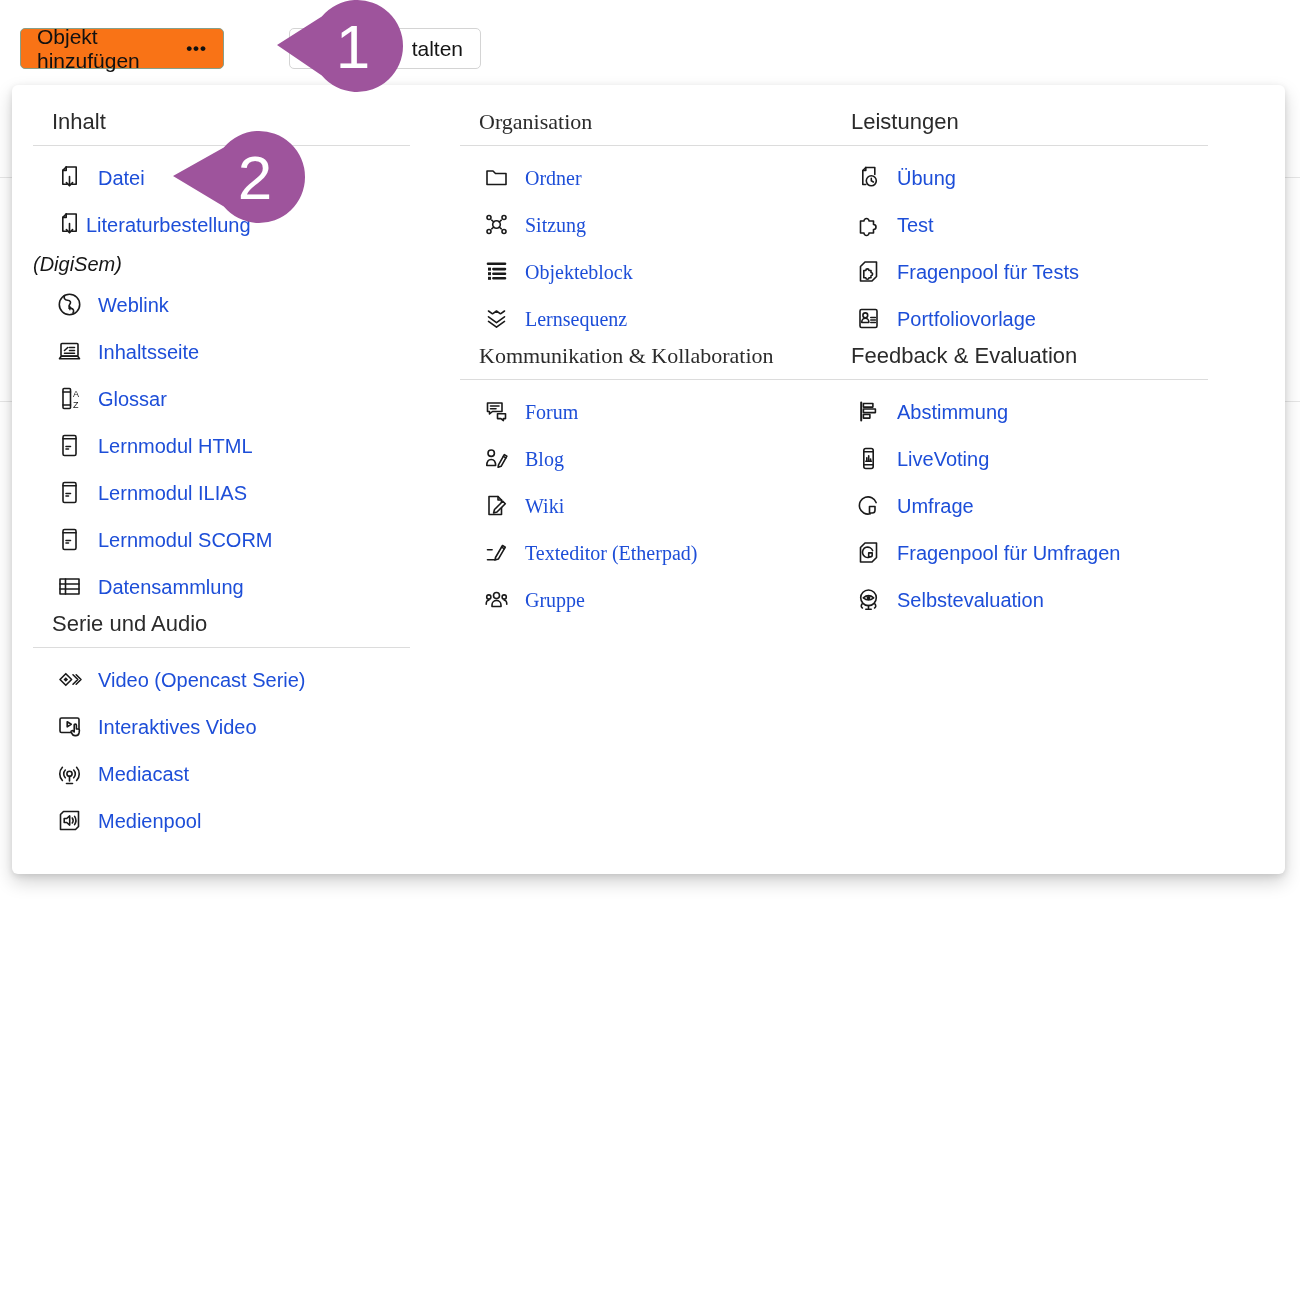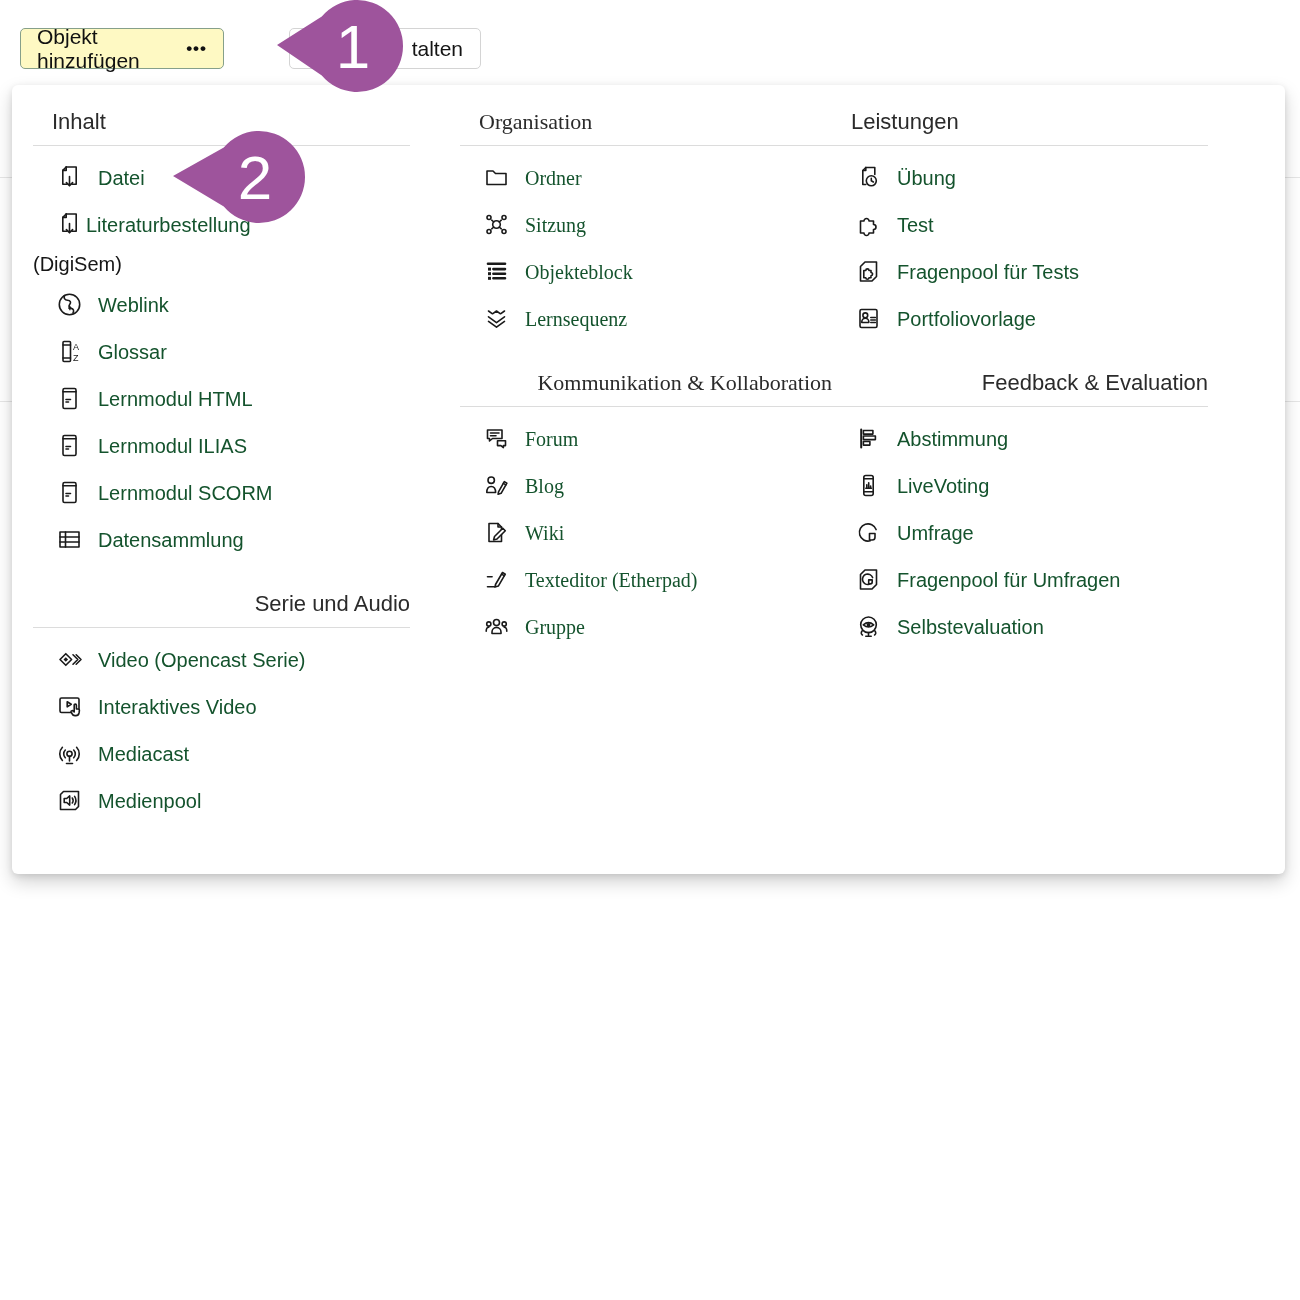--- a/index.html
+++ b/index.html
@@ -4,44 +4,44 @@
 <style>
   html,body{margin:0;padding:0;}
   body{
     width:1300px;height:1300px;position:relative;overflow:hidden;
     background:#ffffff;font-family:"Liberation Sans",sans-serif;color:#161616;
   }
   .bg-line{position:absolute;left:0;width:1300px;height:1px;background:#e6e6e6;}
   
   .btn{position:absolute;top:28px;height:41px;display:flex;align-items:center;
        font-size:21px;border-radius:5px;box-sizing:border-box;cursor:pointer;}
-  .btn-green{left:20px;width:204px;background:#fef9c3;border:1px solid #86a08a;
+  .btn-green{left:20px;width:204px;background:#f97316;border:1px solid #86a08a;
              padding:0 16px;color:#111;}
   .btn-green .dots{font-weight:700;margin-left:9px;letter-spacing:1px;font-size:17px;}
   .btn-white{left:289px;width:192px;background:#fff;border:1px solid #d4d4d4;
              justify-content:flex-end;padding:0 17px;color:#141414;}
   
   .panel{position:absolute;left:12px;top:85px;width:1273px;height:789px;background:#fff;
          border-radius:6px;box-shadow:0 8px 18px rgba(0,0,0,.18),0 2px 6px rgba(0,0,0,.10);
          z-index:10;}
   .col{position:absolute;top:23px;}
   .col-1{left:21px;width:377px;}
   .col-2{left:448px;width:372px;font-family:Liberation Serif, serif;}
   .col-3{left:820px;width:376px;}
-  .section + .section{margin-top:27px;text-align:right;}
+  .section + .section{}
   .section-title{font-size:22px;line-height:28px;color:#2b2b2b;
                  padding:0 0 9px 19px;border-bottom:1px solid #dcdcdc;}
   ul.items{list-style:none;margin:8px 0 0 0;padding:0;}
   .item{display:flex;align-items:center;height:47px;padding-left:23px;gap:15px;cursor:pointer;}
   .item .icn{width:27px;height:27px;flex:none;display:inline-flex;}
   .item .icn svg{width:27px;height:27px;}
-  .lbl{font-size:20px;color:#14532d;line-height:1.2;white-space:nowrap;}
+  .lbl{font-size:20px;color:#1d4ed8;line-height:1.2;white-space:nowrap;}
   .item-multi{display:block;height:auto;padding-left:0;}
   .item-multi .line1{display:flex;align-items:center;gap:3px;height:47px;padding-left:23px;}
-  .lbl2{font-size:20px;line-height:33px;color:#161616;}
+  .lbl2{font-size:20px;line-height:33px;color:#161616;font-style:italic;}
   
   .marker{position:absolute;z-index:50;pointer-events:none;}
   .marker text{font-family:"Liberation Sans",sans-serif;font-size:62px;fill:#fff;}
 </style>
 </head>
 <body>
 
 <div class="bg-line" style="top:177px"></div>
 <div class="bg-line" style="top:401px"></div>
 
@@ -89,20 +89,30 @@
                 <circle cx="13.5" cy="13.5" r="10.2"></circle>
                 <path d="M8.5 4.5 C7.5 7.5 9 9 11.5 9.2 C14.5 9.4 15.3 11.2 13.8 13.2 C12.3 15.2 13.2 17 15.2 17.4 C17.6 17.9 18.2 19.8 17 21.8"></path>
                 <path d="M13.2 13.6 l2.2 3.2 -1.4 3 -1.6 -2.6 z" fill="#1a1a1a" stroke="none"></path>
               </svg>
             </span>
             <span class="lbl">Weblink</span>
           </li>
           <li class="item">
             <span class="icn">
               <svg viewBox="0 0 27 27" fill="none" stroke="#1a1a1a" stroke-width="1.6" stroke-linecap="round" stroke-linejoin="round">
+                <rect x="5" y="5.5" width="17" height="12.5" rx="1"></rect>
+                <path d="M3.5 20.8 H23.5 L21.8 18.2 H5.2 Z"></path>
+                <path d="M8.5 12.5 L11.8 9.5 M13.5 9.5 H18.5 M13.5 12.5 H18.5 M8.5 15.3 H18.5"></path>
+              </svg>
+            </span>
+            <span class="lbl">Inhaltsseite</span>
+          </li>
+          <li class="item">
+            <span class="icn">
+              <svg viewBox="0 0 27 27" fill="none" stroke="#1a1a1a" stroke-width="1.6" stroke-linecap="round" stroke-linejoin="round">
                 <rect x="7" y="3.5" width="7.5" height="20" rx="1"></rect>
                 <path d="M7 7 h7.5 M7 20 h7.5"></path>
                 <text x="17" y="11.5" font-size="9" fill="#1a1a1a" stroke="none">A</text>
                 <text x="17" y="22.5" font-size="9" fill="#1a1a1a" stroke="none">Z</text>
               </svg>
             </span>
             <span class="lbl">Glossar</span>
           </li>
           <li class="item">
             <span class="icn">

